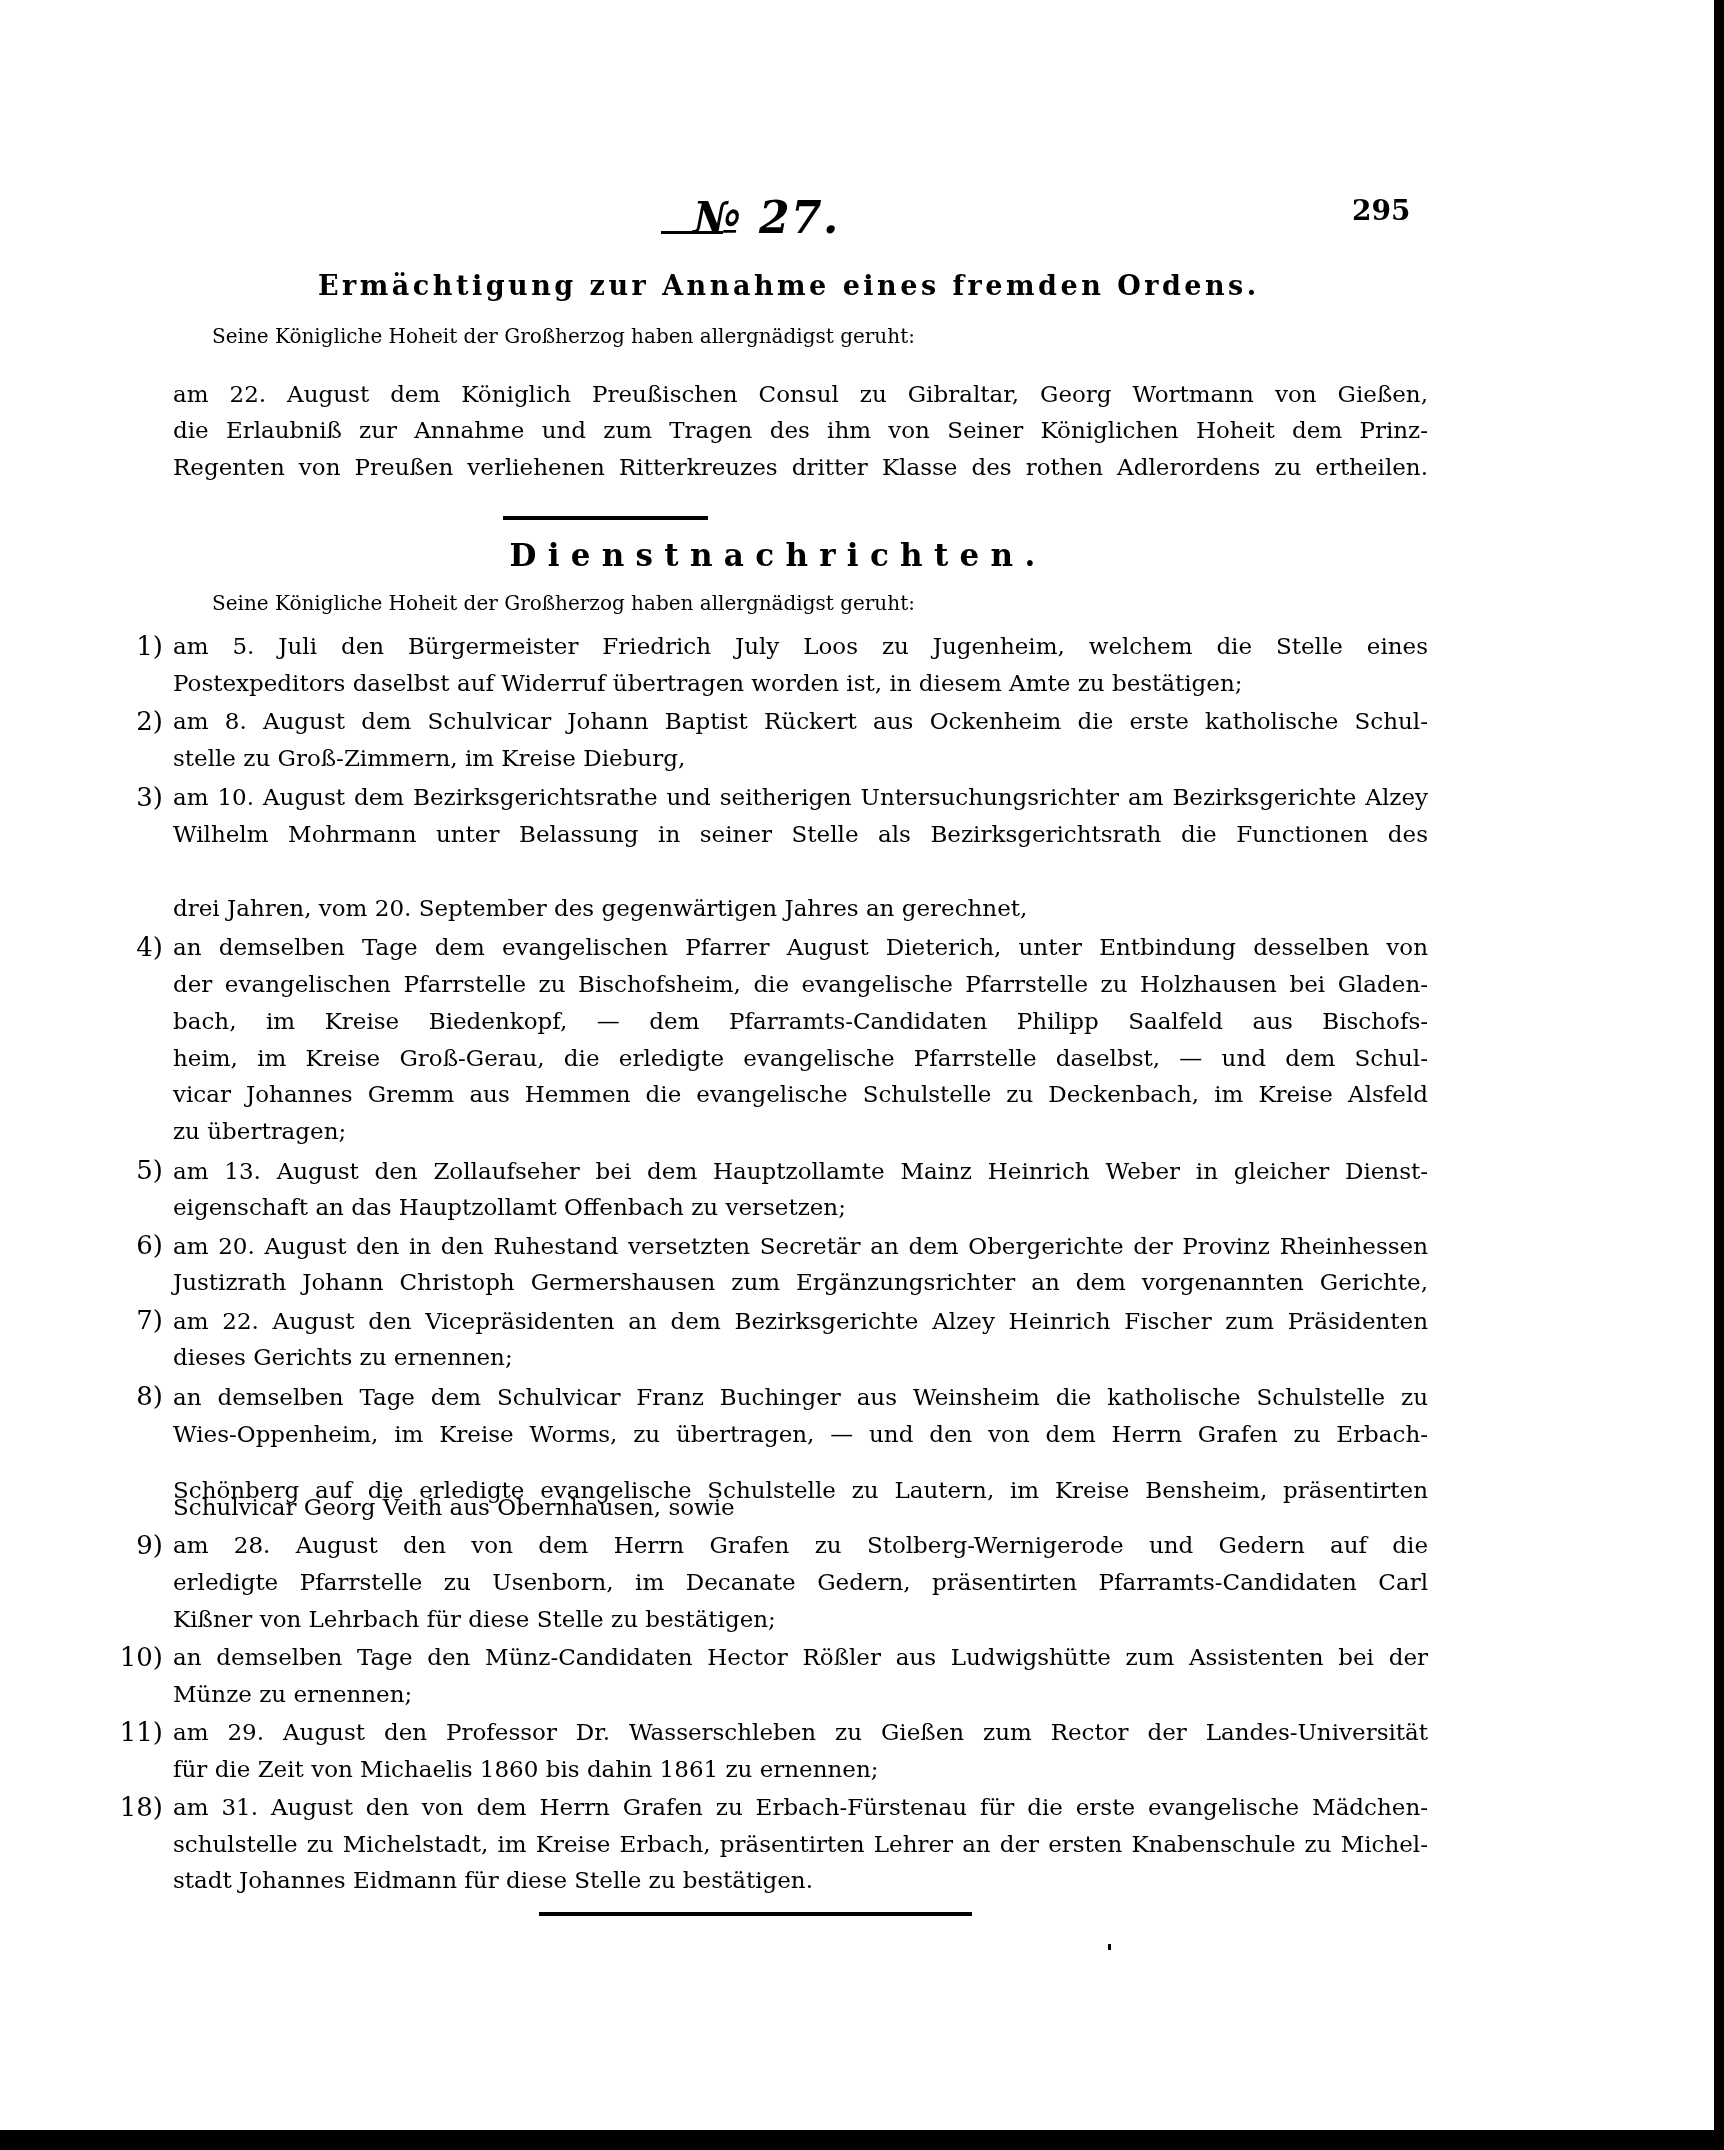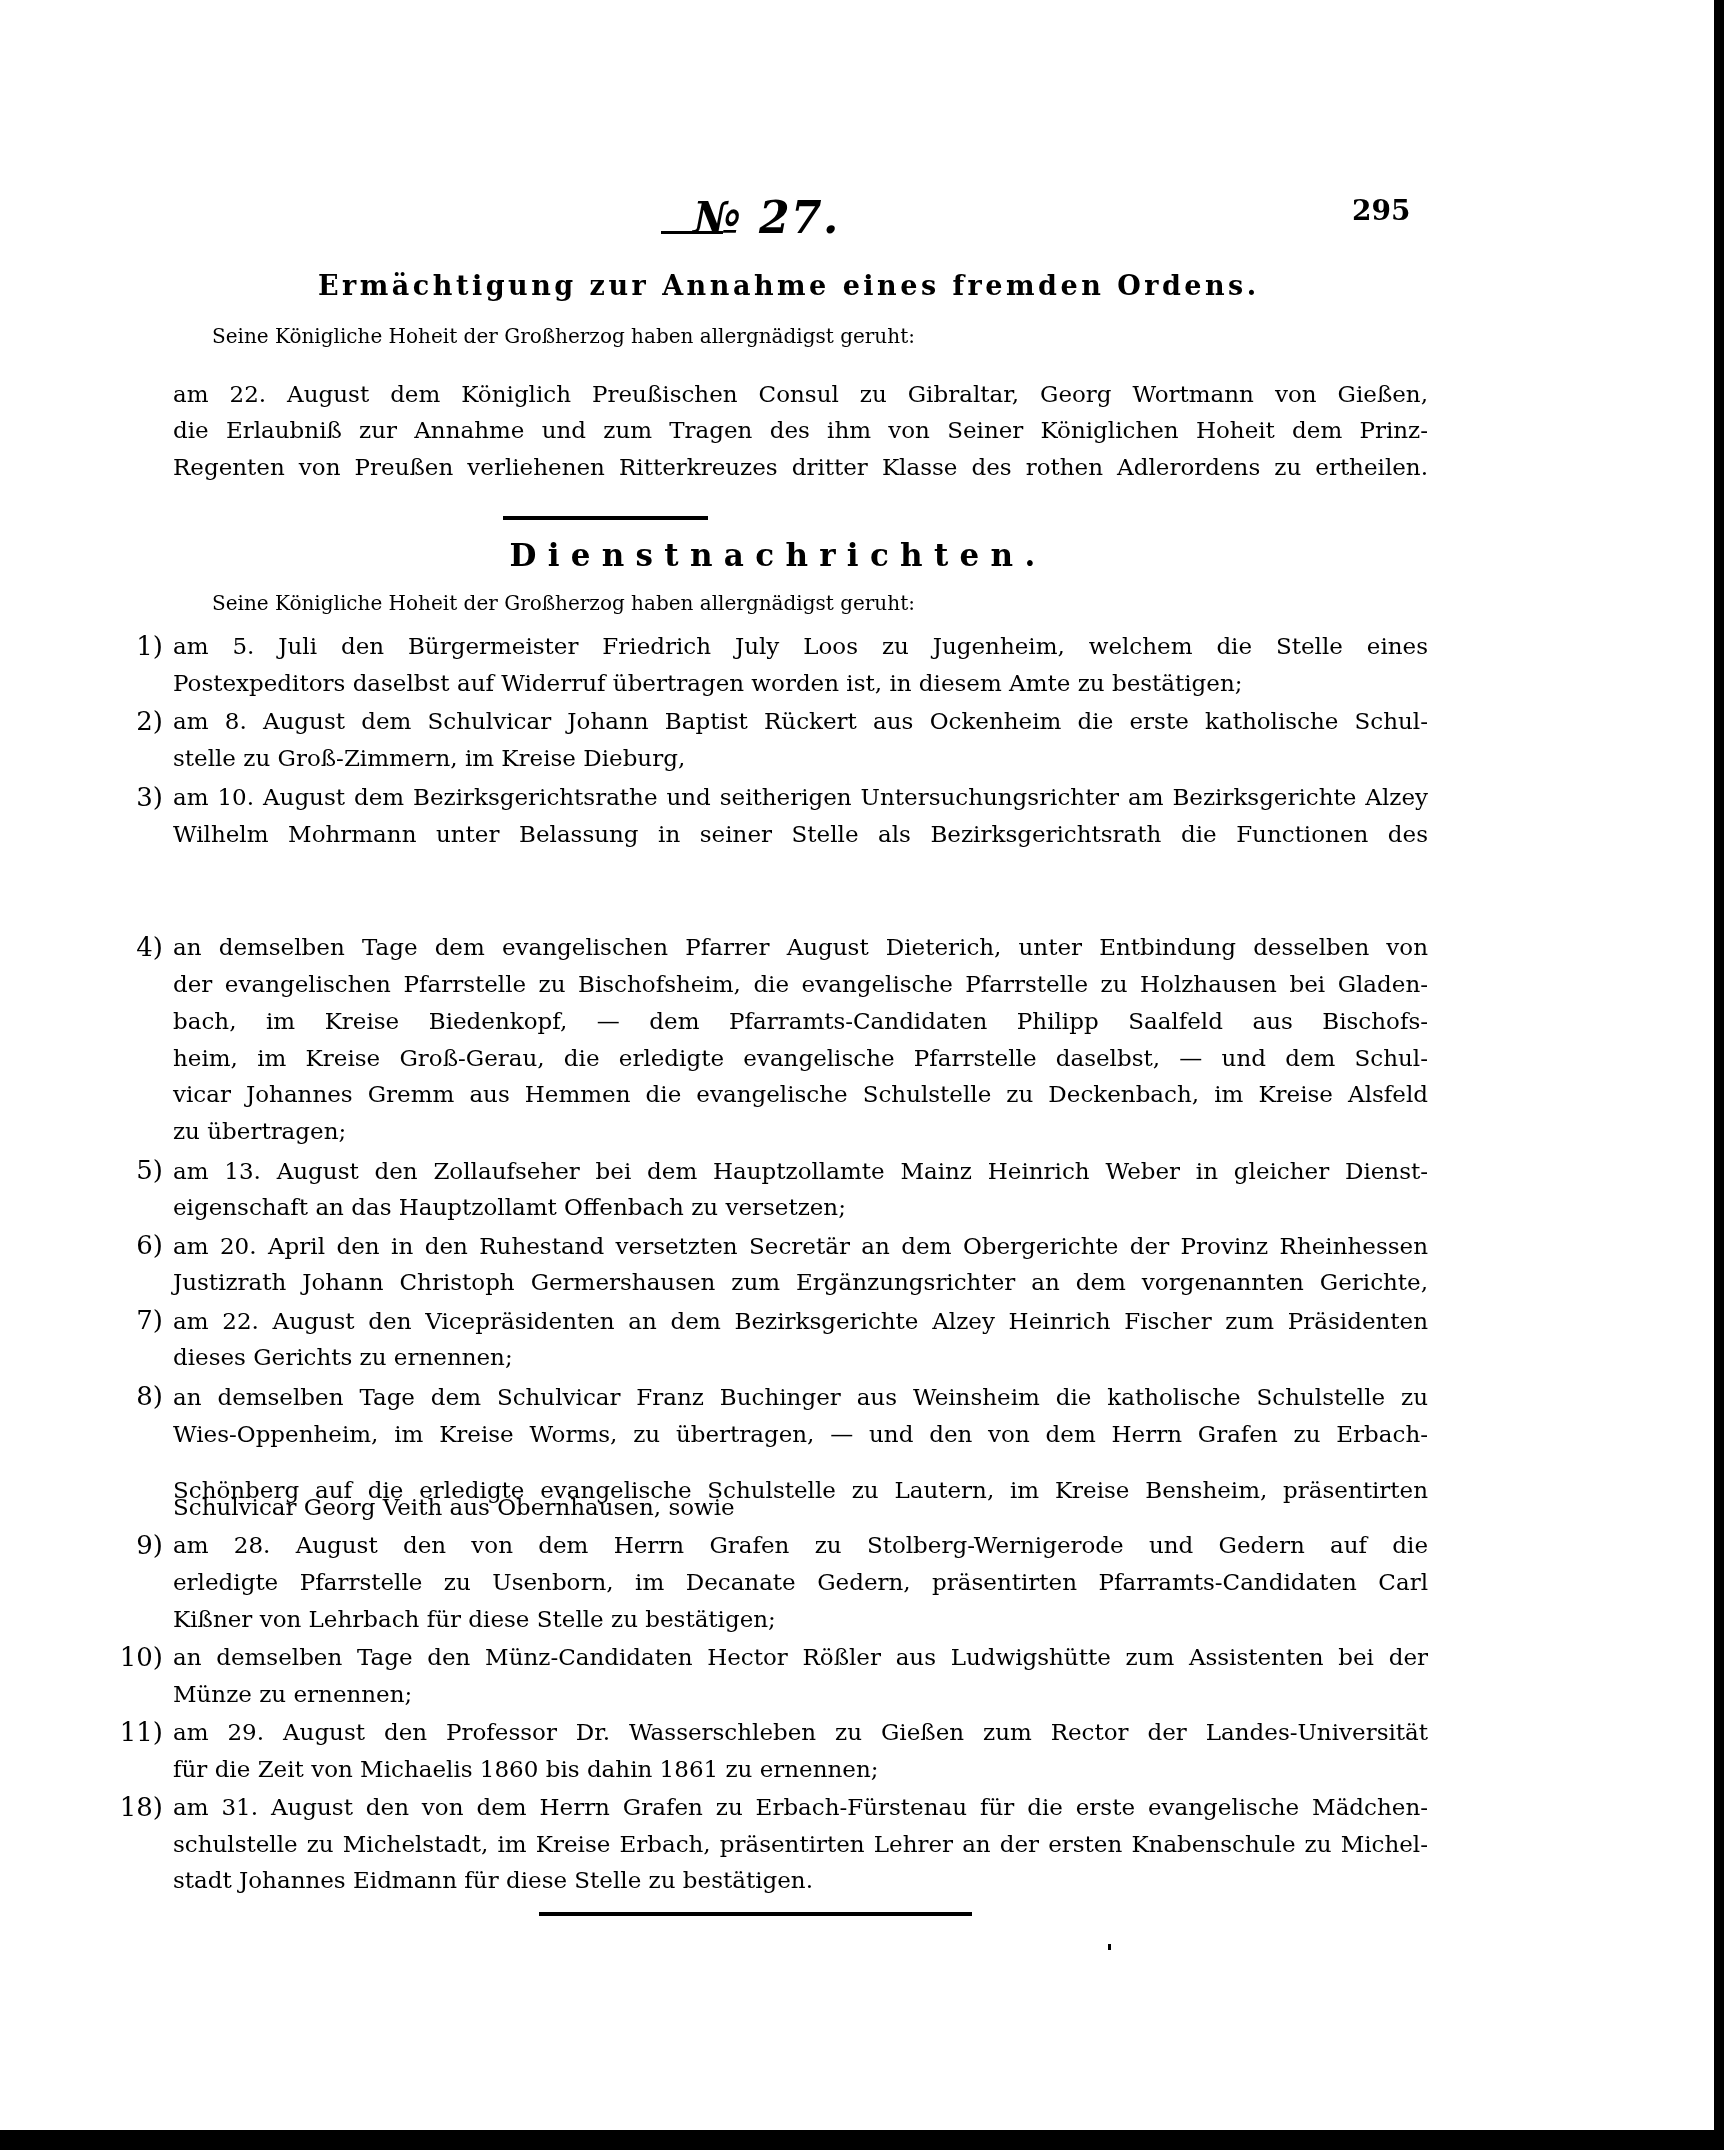--- a/index.html
+++ b/index.html
@@ -55,35 +55,36 @@
   <div class="line b" style="top:632px;">am 5. Juli den Bürgermeister Friedrich July Loos zu Jugenheim, welchem die Stelle eines</div>
   <div class="line b last" style="top:669px;">Postexpeditors daselbst auf Widerruf übertragen worden ist, in diesem Amte zu bestätigen;</div>
 
   <div class="num" style="top:706px;">2)</div>
   <div class="line b" style="top:707px;">am 8. August dem Schulvicar Johann Baptist Rückert aus Ockenheim die erste katholische Schul-</div>
   <div class="line b last" style="top:744px;">stelle zu Groß-Zimmern, im Kreise Dieburg,</div>
 
   <div class="num" style="top:782px;">3)</div>
   <div class="line b" style="top:783px;">am 10. August dem Bezirksgerichtsrathe und seitherigen Untersuchungsrichter am Bezirksgerichte Alzey</div>
   <div class="line b" style="top:820px;">Wilhelm Mohrmann unter Belassung in seiner Stelle als Bezirksgerichtsrath die Functionen des</div>
+  <div class="line b last" style="top:894px;">drei Jahren, vom 20. September des gegenwärtigen Jahres an gerechnet,</div>
 
   <div class="num" style="top:932px;">4)</div>
   <div class="line b" style="top:933px;">an demselben Tage dem evangelischen Pfarrer August Dieterich, unter Entbindung desselben von</div>
   <div class="line b" style="top:970px;">der evangelischen Pfarrstelle zu Bischofsheim, die evangelische Pfarrstelle zu Holzhausen bei Gladen-</div>
   <div class="line b" style="top:1007px;">bach, im Kreise Biedenkopf, — dem Pfarramts-Candidaten Philipp Saalfeld aus Bischofs-</div>
   <div class="line b" style="top:1044px;">heim, im Kreise Groß-Gerau, die erledigte evangelische Pfarrstelle daselbst, — und dem Schul-</div>
   <div class="line b" style="top:1080px;">vicar Johannes Gremm aus Hemmen die evangelische Schulstelle zu Deckenbach, im Kreise Alsfeld</div>
   <div class="line b last" style="top:1117px;">zu übertragen;</div>
 
   <div class="num" style="top:1155px;">5)</div>
   <div class="line b" style="top:1157px;">am 13. August den Zollaufseher bei dem Hauptzollamte Mainz Heinrich Weber in gleicher Dienst-</div>
   <div class="line b last" style="top:1193px;">eigenschaft an das Hauptzollamt Offenbach zu versetzen;</div>
 
   <div class="num" style="top:1230px;">6)</div>
-  <div class="line b" style="top:1232px;">am 20. April den in den Ruhestand versetzten Secretär an dem Obergerichte der Provinz Rheinhessen</div>
+  <div class="line b" style="top:1232px;">am 20. August den in den Ruhestand versetzten Secretär an dem Obergerichte der Provinz Rheinhessen</div>
   <div class="line b" style="top:1268px;">Justizrath Johann Christoph Germershausen zum Ergänzungsrichter an dem vorgenannten Gerichte,</div>
 
   <div class="num" style="top:1305px;">7)</div>
   <div class="line b" style="top:1307px;">am 22. August den Vicepräsidenten an dem Bezirksgerichte Alzey Heinrich Fischer zum Präsidenten</div>
   <div class="line b last" style="top:1343px;">dieses Gerichts zu ernennen;</div>
 
   <div class="num" style="top:1381px;">8)</div>
   <div class="line b" style="top:1383px;">an demselben Tage dem Schulvicar Franz Buchinger aus Weinsheim die katholische Schulstelle zu</div>
   <div class="line b" style="top:1420px;">Wies-Oppenheim, im Kreise Worms, zu übertragen, — und den von dem Herrn Grafen zu Erbach-</div>
   <div class="line b" style="top:1456px;margin-top:20px;">Schönberg auf die erledigte evangelische Schulstelle zu Lautern, im Kreise Bensheim, präsentirten</div>

